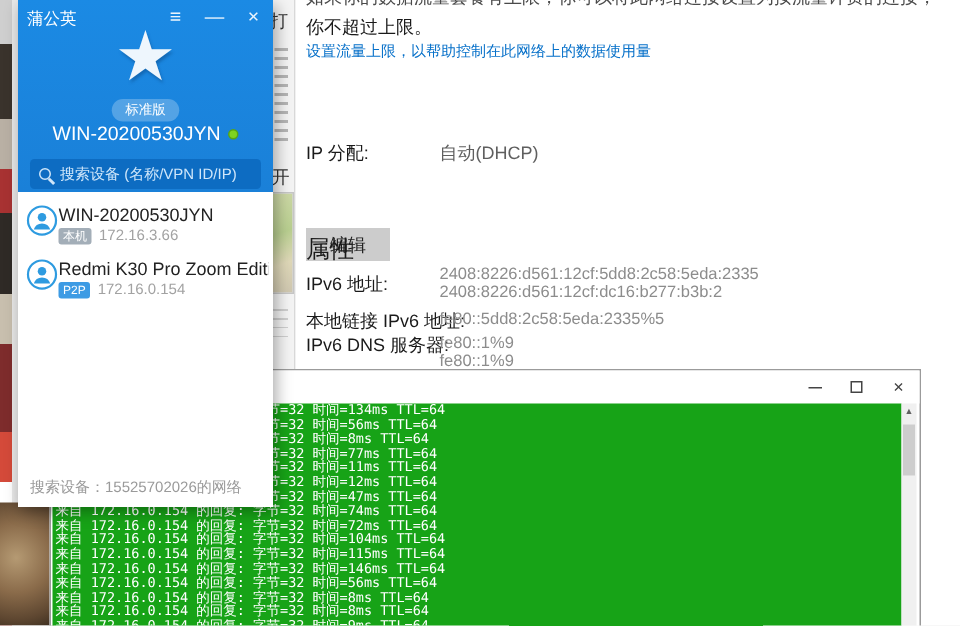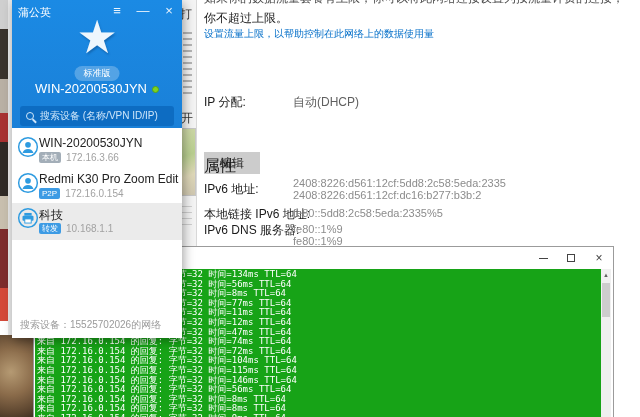--- a/index.html
+++ b/index.html
@@ -181,32 +181,17 @@
             <path d="M6 18.5a6.3 6.3 0 0 1 12 0z" fill="#2e9be0"></path>
           </svg>
       </span>
       <div class="dev-name">Redmi K30 Pro Zoom Editi...</div>
       <div class="dev-sub">
         <span class="dev-badge badge-blue">P2P</span>
         <span class="dev-ip">172.16.0.154</span>
       </div>
     </div>
 
-    <div class="dev-row selected" style="top:203px;">
-      <span class="dev-icon">
-        <svg viewBox="0 0 24 24" width="22" height="22">
-            <circle cx="12" cy="12" r="10.2" fill="none" stroke="#2e9be0" stroke-width="1.6"></circle>
-            <rect x="8" y="6.5" width="8" height="3" fill="#2e9be0"></rect>
-            <rect x="6" y="9.5" width="12" height="5.5" rx="1" fill="#2e9be0"></rect>
-            <rect x="8.5" y="13" width="7" height="4.5" fill="#ffffff" stroke="#2e9be0" stroke-width="1"></rect>
-          </svg>
-      </span>
-      <div class="dev-name">科技</div>
-      <div class="dev-sub">
-        <span class="dev-badge badge-blue">转发</span>
-        <span class="dev-ip">10.168.1.1</span>
-      </div>
-    </div>
 
     <div class="vpn-footer">搜索设备：15525702026的网络</div>
   </div>
 
 </div>
 
 </body></html>

